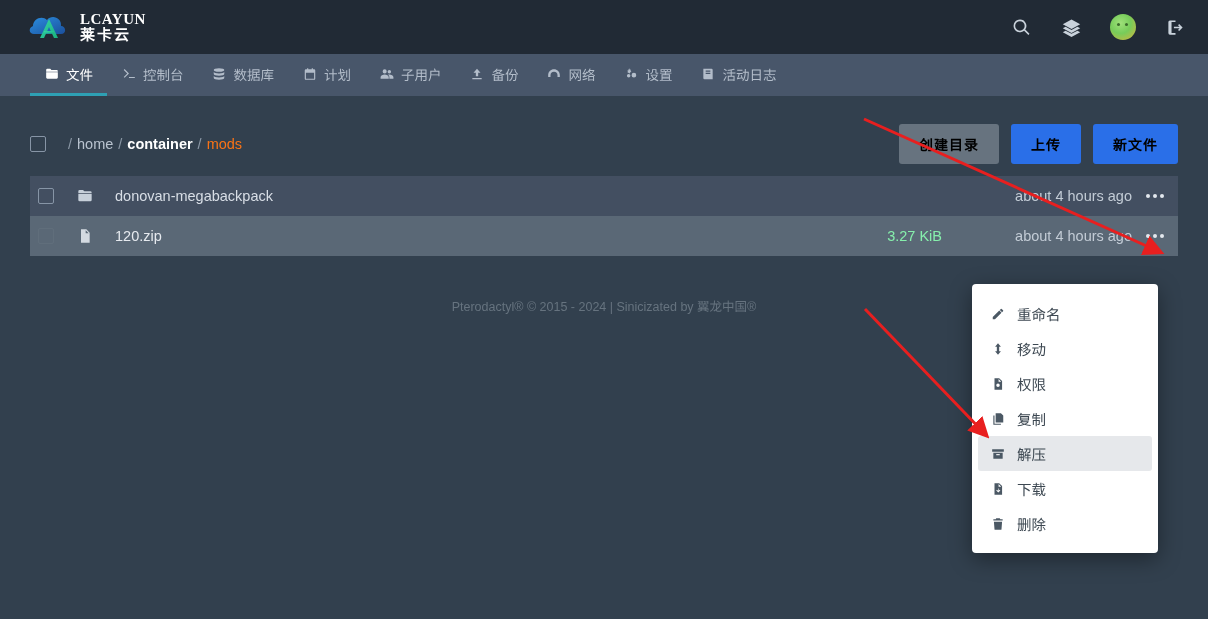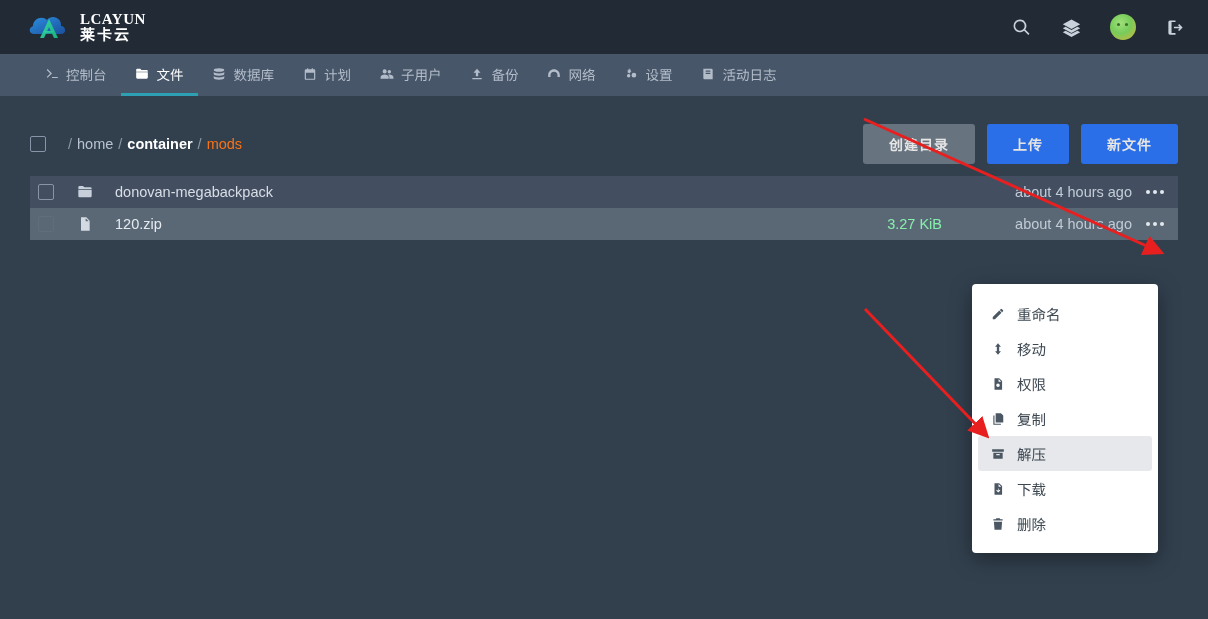--- a/index.html
+++ b/index.html
@@ -83,32 +83,32 @@
     margin-left: 22px; font-size: 14.5px; color: #b9c3cf;
     display: flex; align-items: center; gap: 5px; white-space: nowrap;
   }
   .bc-sep { color: #8c99a7; }
   .bc-link { color: #b9c3cf; cursor: pointer; }
   .bc-current { color: #ffffff; font-weight: bold; cursor: pointer; }
   .bc-last { color: #f97316; }
   .crumb-spacer { flex: 1 1 auto; }
   .btns { display: flex; gap: 12px; align-items: center; }
   .btn {
-    font-size: 14px; font-weight: bold; color: #e5e5e5;
+    font-size: 14px; font-weight: bold; color: #000000;
     border: none; border-radius: 3px; cursor: pointer;
-    padding: 10px 26px; letter-spacing: 1px;
+    padding: 10px 20px; letter-spacing: 1px;
     font-family: inherit;
   }
   .btn-gray { background: #67737f; }
   .btn-blue { background: #2a6fe8; }
 
   
   .filelist { margin-top: 10px; }
   .row {
-    display: flex; align-items: center; height: 32px;
+    display: flex; align-items: center; height: 40px;
     cursor: pointer; position: relative;
   }
   .row.r1 { background: #434f61; }
   .row.r2 { background: #5a6876; }
   .row .cb { margin-left: 8px; }
   .row .ficon {
     margin-left: 22px; width: 17px; height: 17px;
     display: flex; align-items: center; justify-content: center;
     color: #c7d0da;
   }
@@ -218,36 +218,36 @@
       <span class="tb-icon">
         <svg viewBox="0 0 24 24">
             <path d="M5 3h7v2H7v14h5v2H5a2 2 0 01-2-2V5a2 2 0 012-2zm11.6 4.6l4.4 4.4-4.4 4.4-1.4-1.4 2-2H10v-2h7.2l-2-2 1.4-1.4z"></path>
           </svg>
       </span>
     </div>
   </div>
 
   <div class="navbar">
 
+    <div class="nav-item active">
+      <span class="nav-ico">
+        <svg viewBox="0 0 24 24">
+            <path d="M2 5a2 2 0 012-2h5l2 2h9a2 2 0 012 2v1H2V5zm0 4h20v9a2 2 0 01-2 2H4a2 2 0 01-2-2V9z"></path>
+          </svg>
+      </span>
+      <span class="nav-label">文件</span>
+    </div>
+
     <div class="nav-item">
       <span class="nav-ico">
         <svg viewBox="0 0 24 24">
             <path d="M3 5l6 6-6 6 1.4 1.4L12 11 4.4 3.6 3 5zm9 12h10v2H12v-2z"></path>
           </svg>
       </span>
       <span class="nav-label">控制台</span>
-    </div>
-
-    <div class="nav-item active">
-      <span class="nav-ico">
-        <svg viewBox="0 0 24 24">
-            <path d="M2 5a2 2 0 012-2h5l2 2h9a2 2 0 012 2v1H2V5zm0 4h20v9a2 2 0 01-2 2H4a2 2 0 01-2-2V9z"></path>
-          </svg>
-      </span>
-      <span class="nav-label">文件</span>
     </div>
 
     <div class="nav-item">
       <span class="nav-ico">
         <svg viewBox="0 0 24 24">
             <ellipse cx="12" cy="5" rx="9" ry="3"></ellipse>
             <path d="M3 8c0 1.7 4 3 9 3s9-1.3 9-3v4c0 1.7-4 3-9 3s-9-1.3-9-3V8zm0 7c0 1.7 4 3 9 3s9-1.3 9-3v4c0 1.7-4 3-9 3s-9-1.3-9-3v-4z"></path>
           </svg>
       </span>
       <span class="nav-label">数据库</span>
@@ -366,20 +366,21 @@
           <span class="dots-glyph">
               <i></i>
               <i></i>
               <i></i>
             </span>
         </span>
       </div>
 
     </div>
 
+    <div class="footer">Pterodactyl® © 2015 - 2024 | Sinicizated by 翼龙中国®</div>
   </div>
 
   <div class="ctxmenu">
 
     <div class="ctx-item">
       <span class="ctx-ico">
         <svg viewBox="0 0 24 24">
             <path d="M3 17.2V21h3.8L18 9.8 14.2 6 3 17.2zM20.7 7.1a1 1 0 000-1.4l-2.4-2.4a1 1 0 00-1.4 0l-1.8 1.8L18.9 8.9l1.8-1.8z"></path>
           </svg>
       </span>

